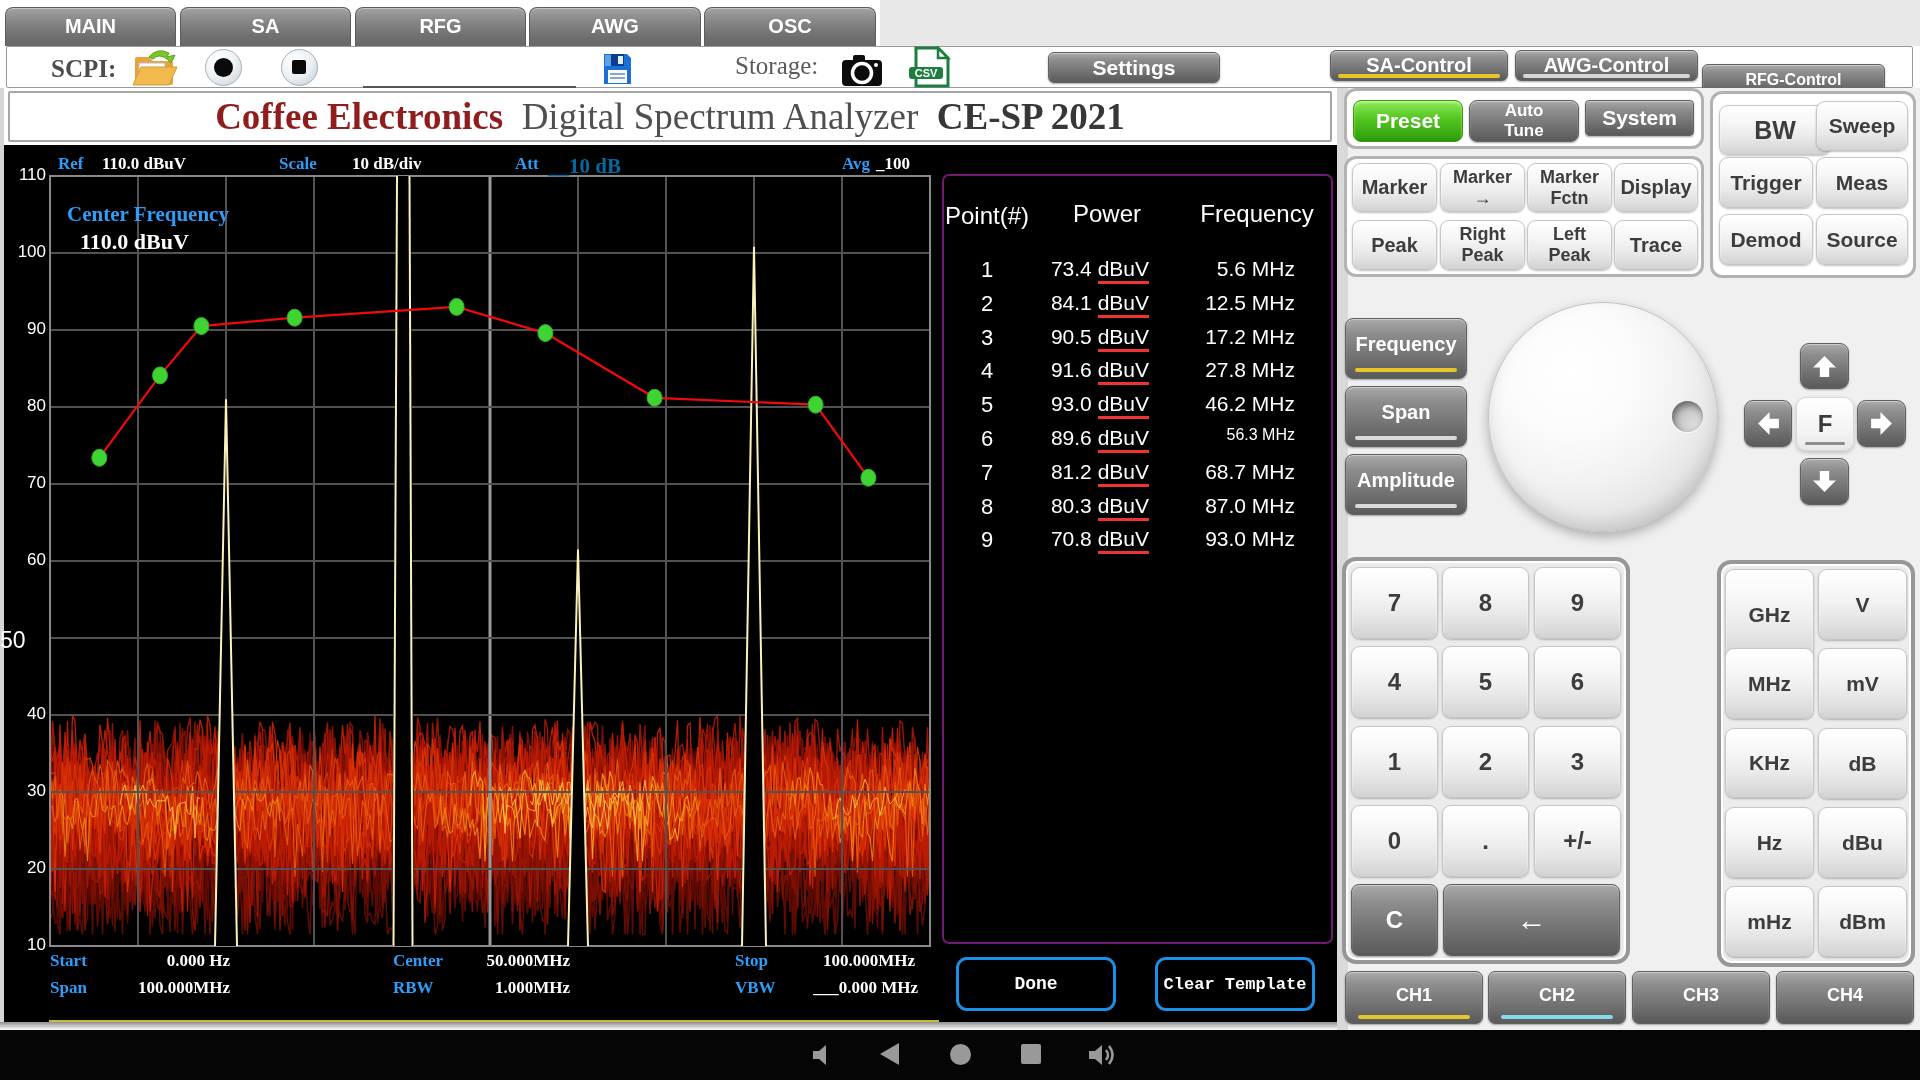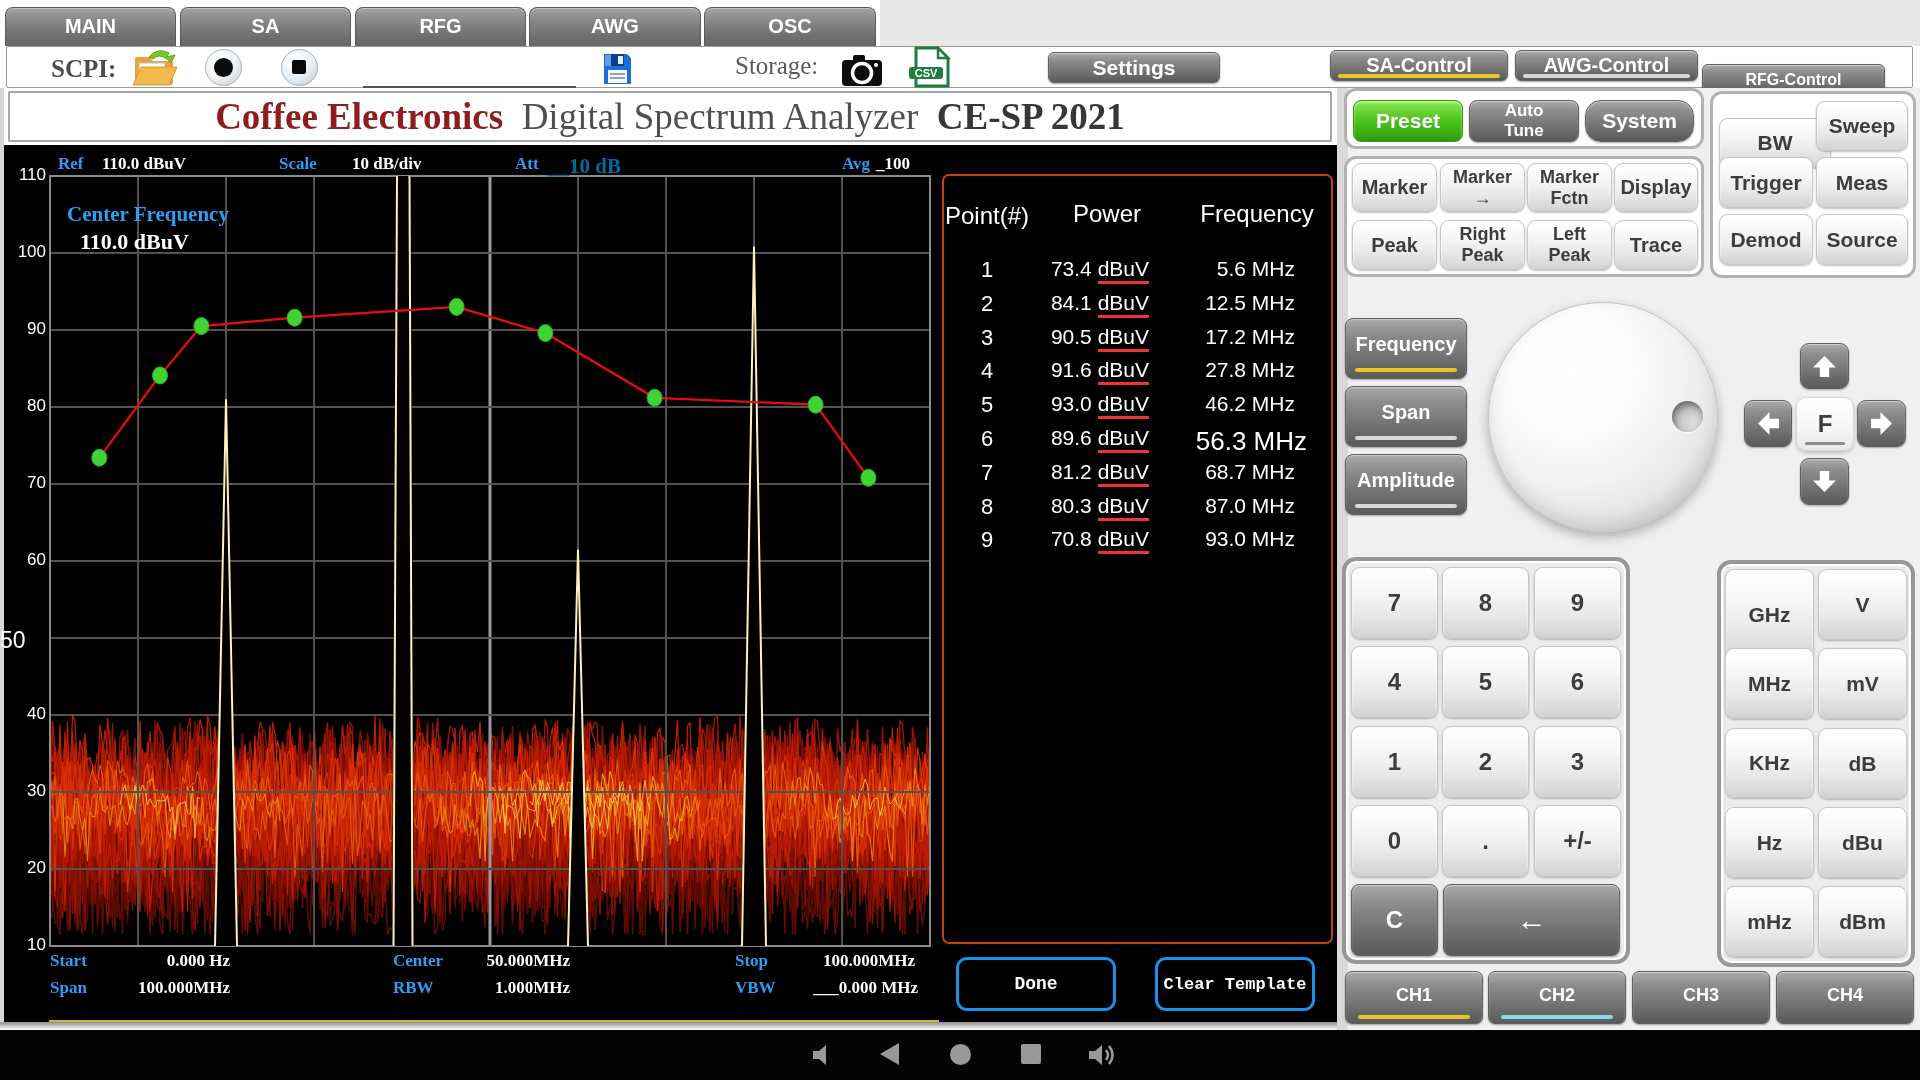--- a/index.html
+++ b/index.html
@@ -196,71 +196,71 @@
 <div class="mono" style="left:390px;top:951px;width:180px;text-align:right;font-size:17px;color:#fff">50.000MHz</div>
 <div class="mono blue" style="left:393px;top:978px;font-size:17px">RBW</div>
 <div class="mono" style="left:390px;top:978px;width:180px;text-align:right;font-size:17px;color:#fff">1.000MHz</div>
 <div class="mono blue" style="left:735px;top:951px;font-size:17px">Stop</div>
 <div class="mono" style="left:735px;top:951px;width:180px;text-align:right;font-size:17px;color:#fff">100.000MHz</div>
 <div class="mono blue" style="left:735px;top:978px;font-size:17px">VBW</div>
 <div class="mono" style="left:738px;top:978px;width:180px;text-align:right;font-size:17px;color:#fff">___0.000 MHz</div>
 
 <div class="abs" style="left:49px;top:1020px;width:890px;height:2px;background:#c8bc37"></div>
 
-<div class="abs" style="left:942px;top:174px;width:391px;height:770px;background:#000;border:2px solid #c2410c;border-radius:7px;color:#fff">
+<div class="abs" style="left:942px;top:174px;width:391px;height:770px;background:#000;border:2px solid #701a75;border-radius:7px;color:#fff">
 <div class="abs" style="left:-10px;top:26px;width:106px;font-size:24px;text-align:center">Point(#)</div>
 <div class="abs" style="left:108px;top:24px;width:110px;font-size:24px;text-align:center">Power</div>
 <div class="abs" style="left:253px;top:24px;width:120px;font-size:24px;text-align:center">Frequency</div>
 <div class="abs" style="left:-2px;top:81px;width:90px;font-size:22px;text-align:center">1</div>
 <div class="abs" style="right:182px;top:81px;font-size:21px;white-space:pre">73.4 <span style="border-bottom:3px solid #e33;padding-bottom:1px">dBuV</span></div>
 <div class="abs" style="right:36px;top:81px;font-size:21px">5.6 MHz</div>
 <div class="abs" style="left:-2px;top:115px;width:90px;font-size:22px;text-align:center">2</div>
 <div class="abs" style="right:182px;top:115px;font-size:21px;white-space:pre">84.1 <span style="border-bottom:3px solid #e33;padding-bottom:1px">dBuV</span></div>
 <div class="abs" style="right:36px;top:115px;font-size:21px">12.5 MHz</div>
 <div class="abs" style="left:-2px;top:149px;width:90px;font-size:22px;text-align:center">3</div>
 <div class="abs" style="right:182px;top:149px;font-size:21px;white-space:pre">90.5 <span style="border-bottom:3px solid #e33;padding-bottom:1px">dBuV</span></div>
 <div class="abs" style="right:36px;top:149px;font-size:21px">17.2 MHz</div>
 <div class="abs" style="left:-2px;top:182px;width:90px;font-size:22px;text-align:center">4</div>
 <div class="abs" style="right:182px;top:182px;font-size:21px;white-space:pre">91.6 <span style="border-bottom:3px solid #e33;padding-bottom:1px">dBuV</span></div>
 <div class="abs" style="right:36px;top:182px;font-size:21px">27.8 MHz</div>
 <div class="abs" style="left:-2px;top:216px;width:90px;font-size:22px;text-align:center">5</div>
 <div class="abs" style="right:182px;top:216px;font-size:21px;white-space:pre">93.0 <span style="border-bottom:3px solid #e33;padding-bottom:1px">dBuV</span></div>
 <div class="abs" style="right:36px;top:216px;font-size:21px">46.2 MHz</div>
 <div class="abs" style="left:-2px;top:250px;width:90px;font-size:22px;text-align:center">6</div>
 <div class="abs" style="right:182px;top:250px;font-size:21px;white-space:pre">89.6 <span style="border-bottom:3px solid #e33;padding-bottom:1px">dBuV</span></div>
-<div class="abs" style="right:24px;top:250px;font-size:26px">56.3 MHz</div>
+<div class="abs" style="right:36px;top:250px;font-size:16px">56.3 MHz</div>
 <div class="abs" style="left:-2px;top:284px;width:90px;font-size:22px;text-align:center">7</div>
 <div class="abs" style="right:182px;top:284px;font-size:21px;white-space:pre">81.2 <span style="border-bottom:3px solid #e33;padding-bottom:1px">dBuV</span></div>
 <div class="abs" style="right:36px;top:284px;font-size:21px">68.7 MHz</div>
 <div class="abs" style="left:-2px;top:318px;width:90px;font-size:22px;text-align:center">8</div>
 <div class="abs" style="right:182px;top:318px;font-size:21px;white-space:pre">80.3 <span style="border-bottom:3px solid #e33;padding-bottom:1px">dBuV</span></div>
 <div class="abs" style="right:36px;top:318px;font-size:21px">87.0 MHz</div>
 <div class="abs" style="left:-2px;top:351px;width:90px;font-size:22px;text-align:center">9</div>
 <div class="abs" style="right:182px;top:351px;font-size:21px;white-space:pre">70.8 <span style="border-bottom:3px solid #e33;padding-bottom:1px">dBuV</span></div>
 <div class="abs" style="right:36px;top:351px;font-size:21px">93.0 MHz</div>
 </div>
 <div class="abs vc" style="left:956px;top:957px;width:160px;height:54px;border:3px solid #1c8fe8;border-radius:11px;background:#000;color:#fff;font-family:'Liberation Mono',monospace;font-weight:bold;font-size:18px">Done</div>
 <div class="abs vc" style="left:1155px;top:957px;width:160px;height:54px;border:3px solid #1c8fe8;border-radius:11px;background:#000;color:#fff;font-family:'Liberation Mono',monospace;font-weight:bold;font-size:17px;white-space:nowrap">Clear Template</div>
 
 <div class="abs" style="left:1348px;top:88px;width:572px;height:942px;background:#f0f0f0"></div>
 <div class="panel" style="left:1344px;top:88px;width:360px;height:61px"></div>
 <div class="abs vc" style="left:1353px;top:100px;width:110px;height:42px;border-radius:8px;background:linear-gradient(#8fe857,#52c51f 45%,#34a511 90%,#2c930d);border:1px solid #3a9a12;color:#fff;font-weight:bold;font-size:21px;box-shadow:inset 0 2px 2px #b7f293">Preset</div>
 <div class="dbtn vc" style="left:1469px;top:100px;width:110px;height:42px;font-size:17px;border-radius:8px">Auto<br>Tune</div>
-<div class="dbtn vc" style="left:1585px;top:100px;width:109px;height:42px;font-size:21px;border-radius:16px">System</div>
+<div class="dbtn vc" style="left:1585px;top:100px;width:109px;height:36px;font-size:21px;border-radius:4px">System</div>
 <div class="panel" style="left:1344px;top:156px;width:360px;height:121px"></div>
 <div class="lbtn vc" style="left:1352px;top:163px;width:85px;height:49px;font-size:20px">Marker</div>
 <div class="lbtn vc" style="left:1440px;top:163px;width:85px;height:49px;font-size:18px">Marker<br>→</div>
 <div class="lbtn vc" style="left:1527px;top:163px;width:85px;height:49px;font-size:18px">Marker<br>Fctn</div>
 <div class="lbtn vc" style="left:1614px;top:163px;width:84px;height:49px;font-size:20px">Display</div>
 <div class="lbtn vc" style="left:1352px;top:220px;width:85px;height:50px;font-size:20px">Peak</div>
 <div class="lbtn vc" style="left:1440px;top:220px;width:85px;height:50px;font-size:18px">Right<br>Peak</div>
 <div class="lbtn vc" style="left:1527px;top:220px;width:85px;height:50px;font-size:18px">Left<br>Peak</div>
 <div class="lbtn vc" style="left:1614px;top:220px;width:84px;height:50px;font-size:20px">Trace</div>
 <div class="panel" style="left:1710px;top:91px;width:206px;height:187px"></div>
-<div class="lbtn vc" style="left:1719px;top:118px;width:112px;height:50px;font-size:21px">BW</div>
+<div class="lbtn vc" style="left:1719px;top:105px;width:112px;height:50px;font-size:25px">BW</div>
 <div class="lbtn vc" style="left:1816px;top:101px;width:92px;height:50px;font-size:21px">Sweep</div>
 <div class="lbtn vc" style="left:1719px;top:157px;width:94px;height:51px;font-size:21px">Trigger</div>
 <div class="lbtn vc" style="left:1816px;top:157px;width:92px;height:51px;font-size:21px">Meas</div>
 <div class="lbtn vc" style="left:1719px;top:214px;width:94px;height:51px;font-size:21px">Demod</div>
 <div class="lbtn vc" style="left:1816px;top:214px;width:92px;height:51px;font-size:21px">Source</div>
 <div class="dbtn" style="left:1345px;top:318px;width:122px;height:61px;font-size:20px;line-height:50px;border-radius:8px">Frequency<div class="ul" style="background:#e8c62a;bottom:6px;left:9px;right:9px"></div></div>
 <div class="dbtn" style="left:1345px;top:386px;width:122px;height:61px;font-size:20px;line-height:50px;border-radius:8px">Span<div class="ul" style="background:#d9d9d9;bottom:6px;left:9px;right:9px"></div></div>
 <div class="dbtn" style="left:1345px;top:454px;width:122px;height:61px;font-size:20px;line-height:50px;border-radius:8px">Amplitude<div class="ul" style="background:#d9d9d9;bottom:6px;left:9px;right:9px"></div></div>
 <div class="abs" style="left:1488px;top:302px;width:230px;height:230px;border-radius:50%;background:radial-gradient(circle at 36% 30%,#ffffff 0%,#fbfbfb 30%,#f2f2f2 52%,#e7e7e7 68%,#d8d8d8 82%,#c3c3c3 93%,#b0b0b0 100%);border:1px solid #c2c2c2;box-shadow:0 5px 12px rgba(0,0,0,.28), inset 0 -8px 16px rgba(0,0,0,.10)"></div>
 <div class="abs" style="left:1672px;top:401px;width:31px;height:31px;border-radius:50%;background:radial-gradient(circle at 68% 72%,#dcdcdc 0%,#cccccc 35%,#b2b2b2 70%,#a0a0a0 100%);box-shadow:inset 2px 4px 6px rgba(0,0,0,.38), 0 1px 1px rgba(255,255,255,.9)"></div>

